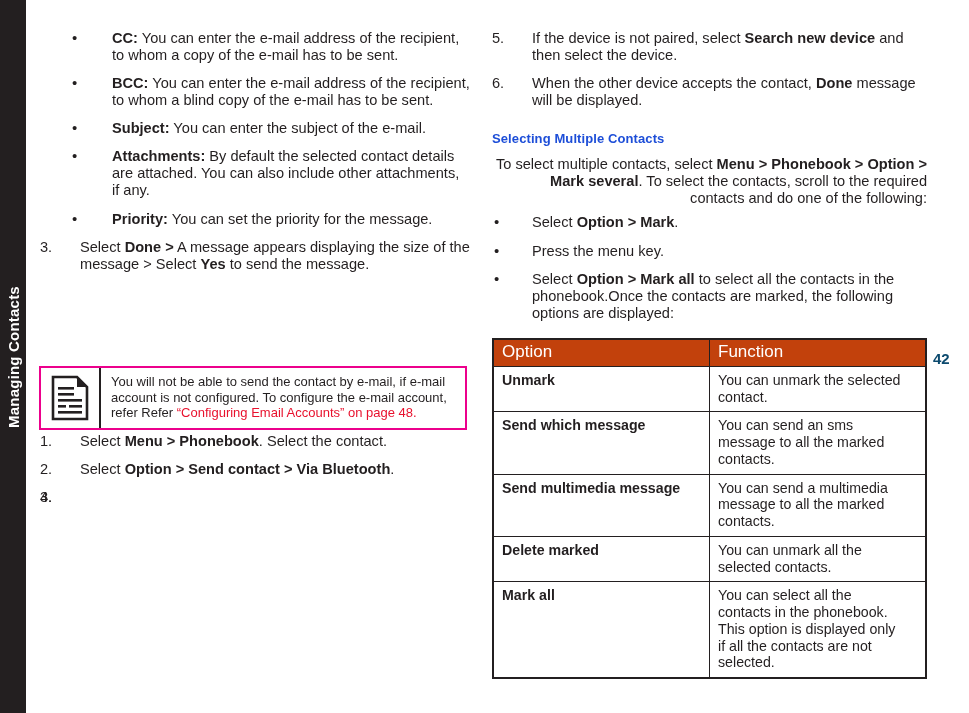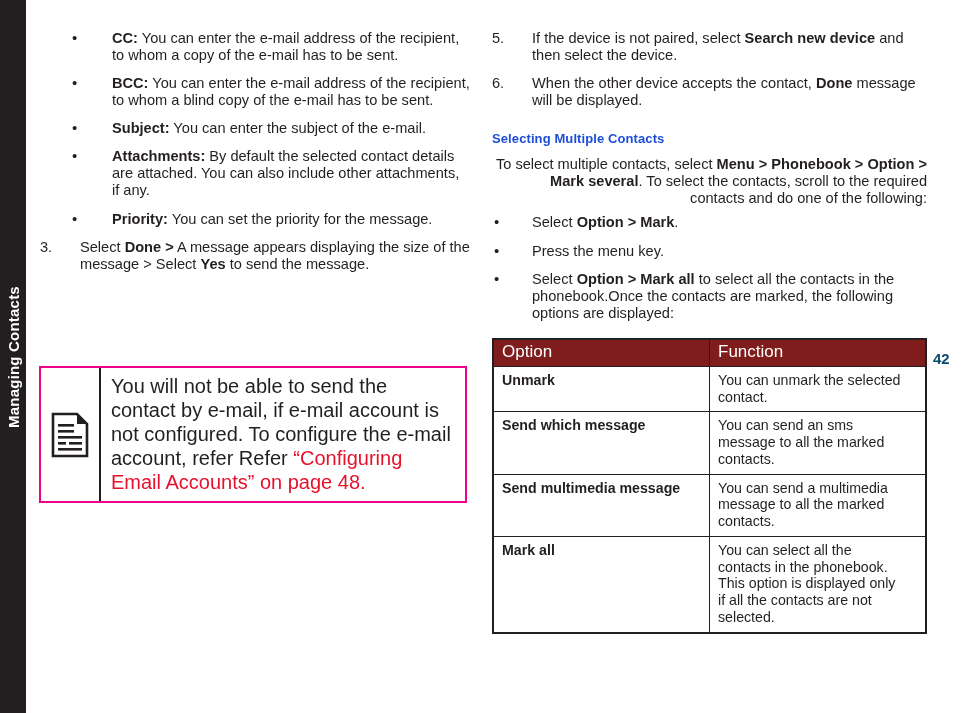--- a/index.html
+++ b/index.html
@@ -131,21 +131,21 @@
     width: 58px;
     min-width: 58px;
     border-right: 2px solid #231f20;
     display: flex;
     align-items: center;
     justify-content: center;
     padding: 7px 0;
   }
   #note-box .note-text {
     padding: 6px 8px 7px 10px;
-    font-size: 20px;
+    font-size: 13px;
     line-height: 1.2;
   }
   .note-link { color: #e8112d; }
 
   
   .sec-head-red {
     color: #1d4ed8;
     font-family: "Liberation Sans Narrow", "Liberation Sans", sans-serif;
     font-weight: bold;
     font-size: 13px;
@@ -168,21 +168,21 @@
   #opt-table th,
   #opt-table td {
     border: 1.5px solid #231f20;
     padding: 5px 19px 6px 8px;
     vertical-align: top;
     font-size: 14.2px;
     line-height: 1.18;
     text-align: left;
   }
   #opt-table thead th {
-    background: #7f1d1d;
+    background: #c2410c;
     color: #ffffff;
     font-weight: normal;
     font-size: 17px;
     padding: 2px 8px 4px 8px;
     border-color: #231f20;
   }
   #opt-table td.opt-name {
     font-weight: bold;
     width: 172px;
   }
@@ -328,20 +328,24 @@
         </tr>
         <tr>
           <td class="opt-name">Send which message</td>
           <td>You can send an sms message to all the marked contacts.</td>
         </tr>
         <tr>
           <td class="opt-name">Send multimedia message</td>
           <td>You can send a multimedia message to all the marked contacts.</td>
         </tr>
         <tr>
+          <td class="opt-name">Delete marked</td>
+          <td>You can unmark all the selected contacts.</td>
+        </tr>
+        <tr>
           <td class="opt-name">Mark all</td>
           <td>You can select all the contacts in the phonebook. This option is displayed only if all the contacts are not selected.</td>
         </tr>
       </tbody>
     </table>
 
   </div>
 
   <div id="folio">42</div>
 

